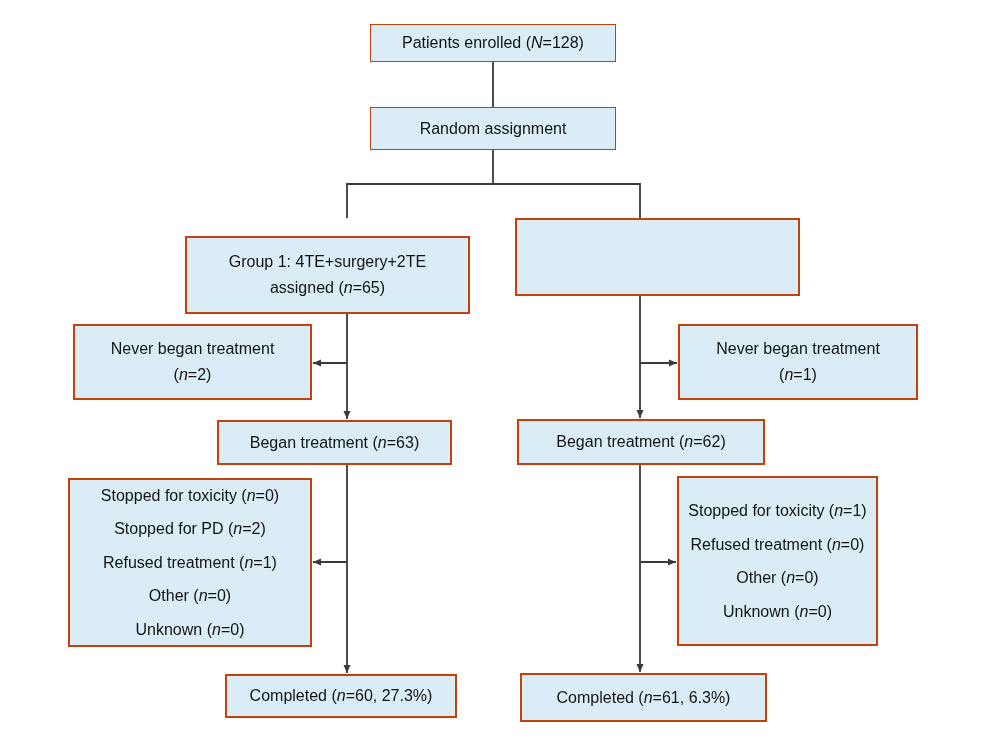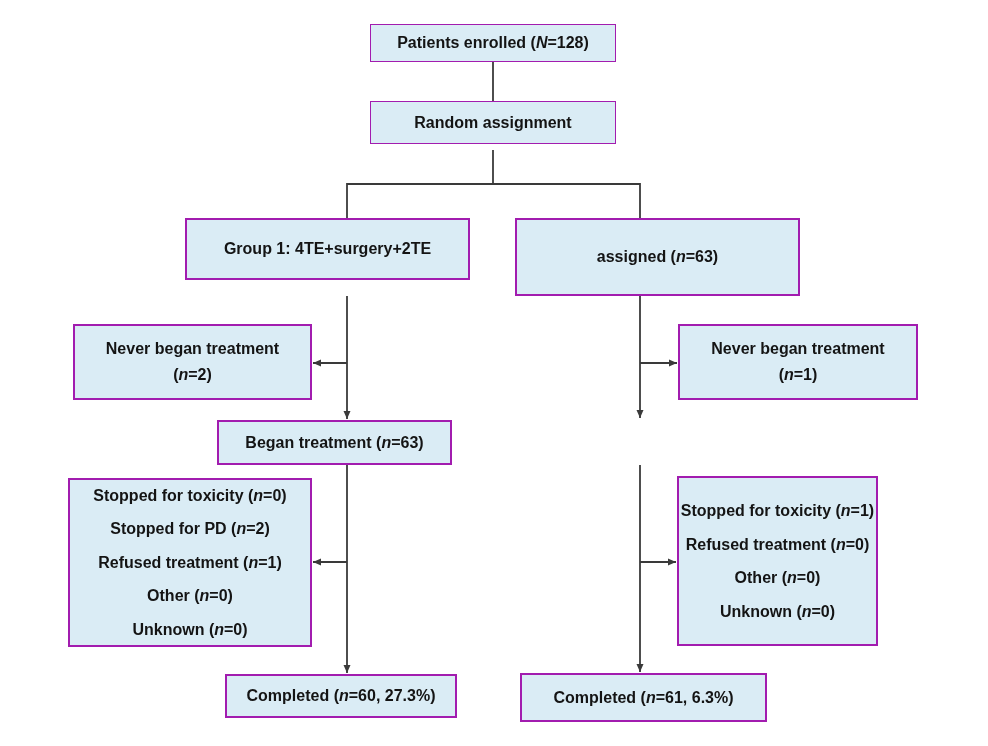--- a/index.html
+++ b/index.html
@@ -3,23 +3,23 @@
 <meta charset="utf-8">
 <style>
   html,body{margin:0;padding:0;background:#ffffff;}
   .canvas{
     position:relative;width:988px;height:746px;background:#ffffff;
     font-family:"Liberation Sans", sans-serif;color:#141414;overflow:hidden;
   }
   .connector-layer{position:absolute;left:0;top:0;width:988px;height:746px;}
   .box{
     position:absolute;box-sizing:border-box;
-    background:#daecf5;border:2px solid #a21caf;
+    background:#daecf5;border:2px solid #c2410c;
     display:flex;flex-direction:column;justify-content:center;align-items:center;
-    text-align:center;font-size:16px;line-height:26px;font-weight:bold;
+    text-align:center;font-size:16px;line-height:26px;
   }
   .box.thin{border-width:1.5px;}
   .box .line{white-space:nowrap;}
   .box.multi .line{line-height:33.5px;}
   .v{font-style:italic;}
 </style>
 </head>
 <body>
 
 <div class="canvas">
@@ -44,46 +44,49 @@
       <line x1="347" y1="562" x2="313" y2="562" marker-end="url(#arrow)"></line>
       <line x1="640" y1="465" x2="640" y2="672" marker-end="url(#arrow)"></line>
       <line x1="640" y1="562" x2="676" y2="562" marker-end="url(#arrow)"></line>
     </g>
   </svg>
 
   <div class="box thin" style="left:370px;top:24px;width:246px;height:38px">
     <div class="line"><span>Patients enrolled (</span><span class="v">N</span><span>=128)</span></div>
   </div>
 
-  <div class="box thin" style="left:370px;top:101px;width:246px;height:43px">
+  <div class="box thin" style="left:370px;top:107px;width:246px;height:43px">
     <div class="line">Random assignment</div>
   </div>
 
-  <div class="box" style="left:185px;top:218px;width:285px;height:62px">
+  <div class="box" style="left:185px;top:236px;width:285px;height:78px">
     <div class="line">Group 1: 4TE+surgery+2TE</div>
+    <div class="line"><span>assigned (</span><span class="v">n</span><span>=65)</span></div>
   </div>
 
   <div class="box" style="left:515px;top:218px;width:285px;height:78px">
-    <div class="line"><span>assigned (</span><span class="v">n</span><span>=63)</span></div>
   </div>
 
   <div class="box" style="left:73px;top:324px;width:239px;height:76px">
     <div class="line">Never began treatment</div>
     <div class="line"><span>(</span><span class="v">n</span><span>=2)</span></div>
   </div>
 
   <div class="box" style="left:678px;top:324px;width:240px;height:76px">
     <div class="line">Never began treatment</div>
     <div class="line"><span>(</span><span class="v">n</span><span>=1)</span></div>
   </div>
 
   <div class="box" style="left:217px;top:420px;width:235px;height:45px">
     <div class="line"><span>Began treatment (</span><span class="v">n</span><span>=63)</span></div>
   </div>
 
+  <div class="box" style="left:517px;top:419px;width:248px;height:46px">
+    <div class="line"><span>Began treatment (</span><span class="v">n</span><span>=62)</span></div>
+  </div>
 
   <div class="box multi" style="left:68px;top:478px;width:244px;height:169px">
     <div class="line"><span>Stopped for toxicity (</span><span class="v">n</span><span>=0)</span></div>
     <div class="line"><span>Stopped for PD (</span><span class="v">n</span><span>=2)</span></div>
     <div class="line"><span>Refused treatment (</span><span class="v">n</span><span>=1)</span></div>
     <div class="line"><span>Other (</span><span class="v">n</span><span>=0)</span></div>
     <div class="line"><span>Unknown (</span><span class="v">n</span><span>=0)</span></div>
   </div>
 
   <div class="box multi" style="left:677px;top:476px;width:201px;height:170px">

